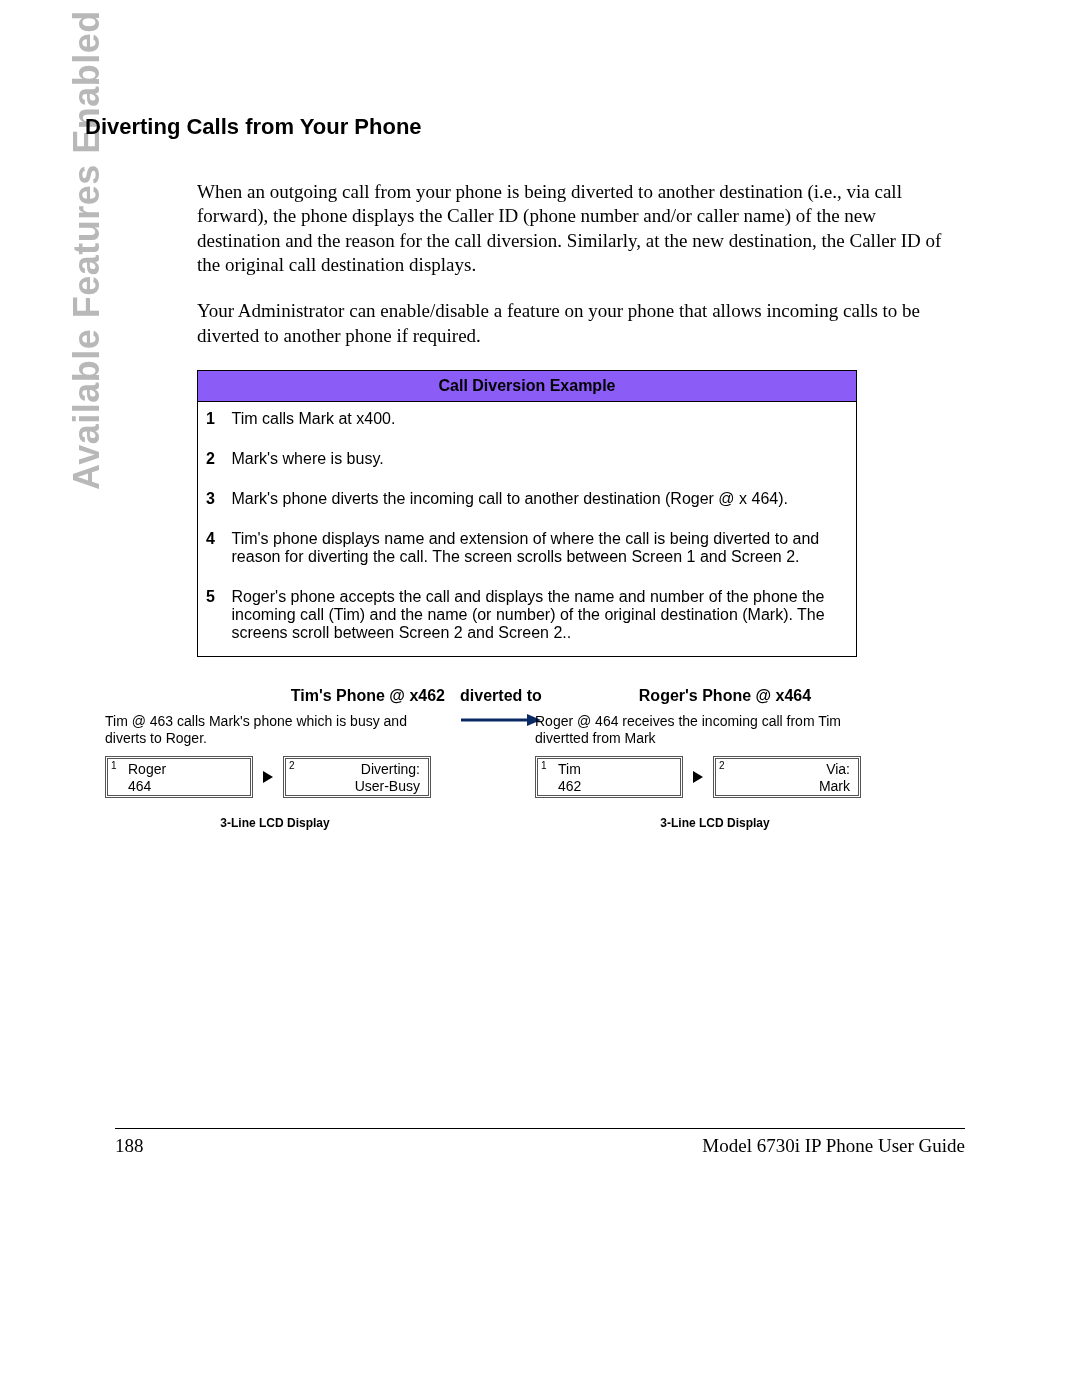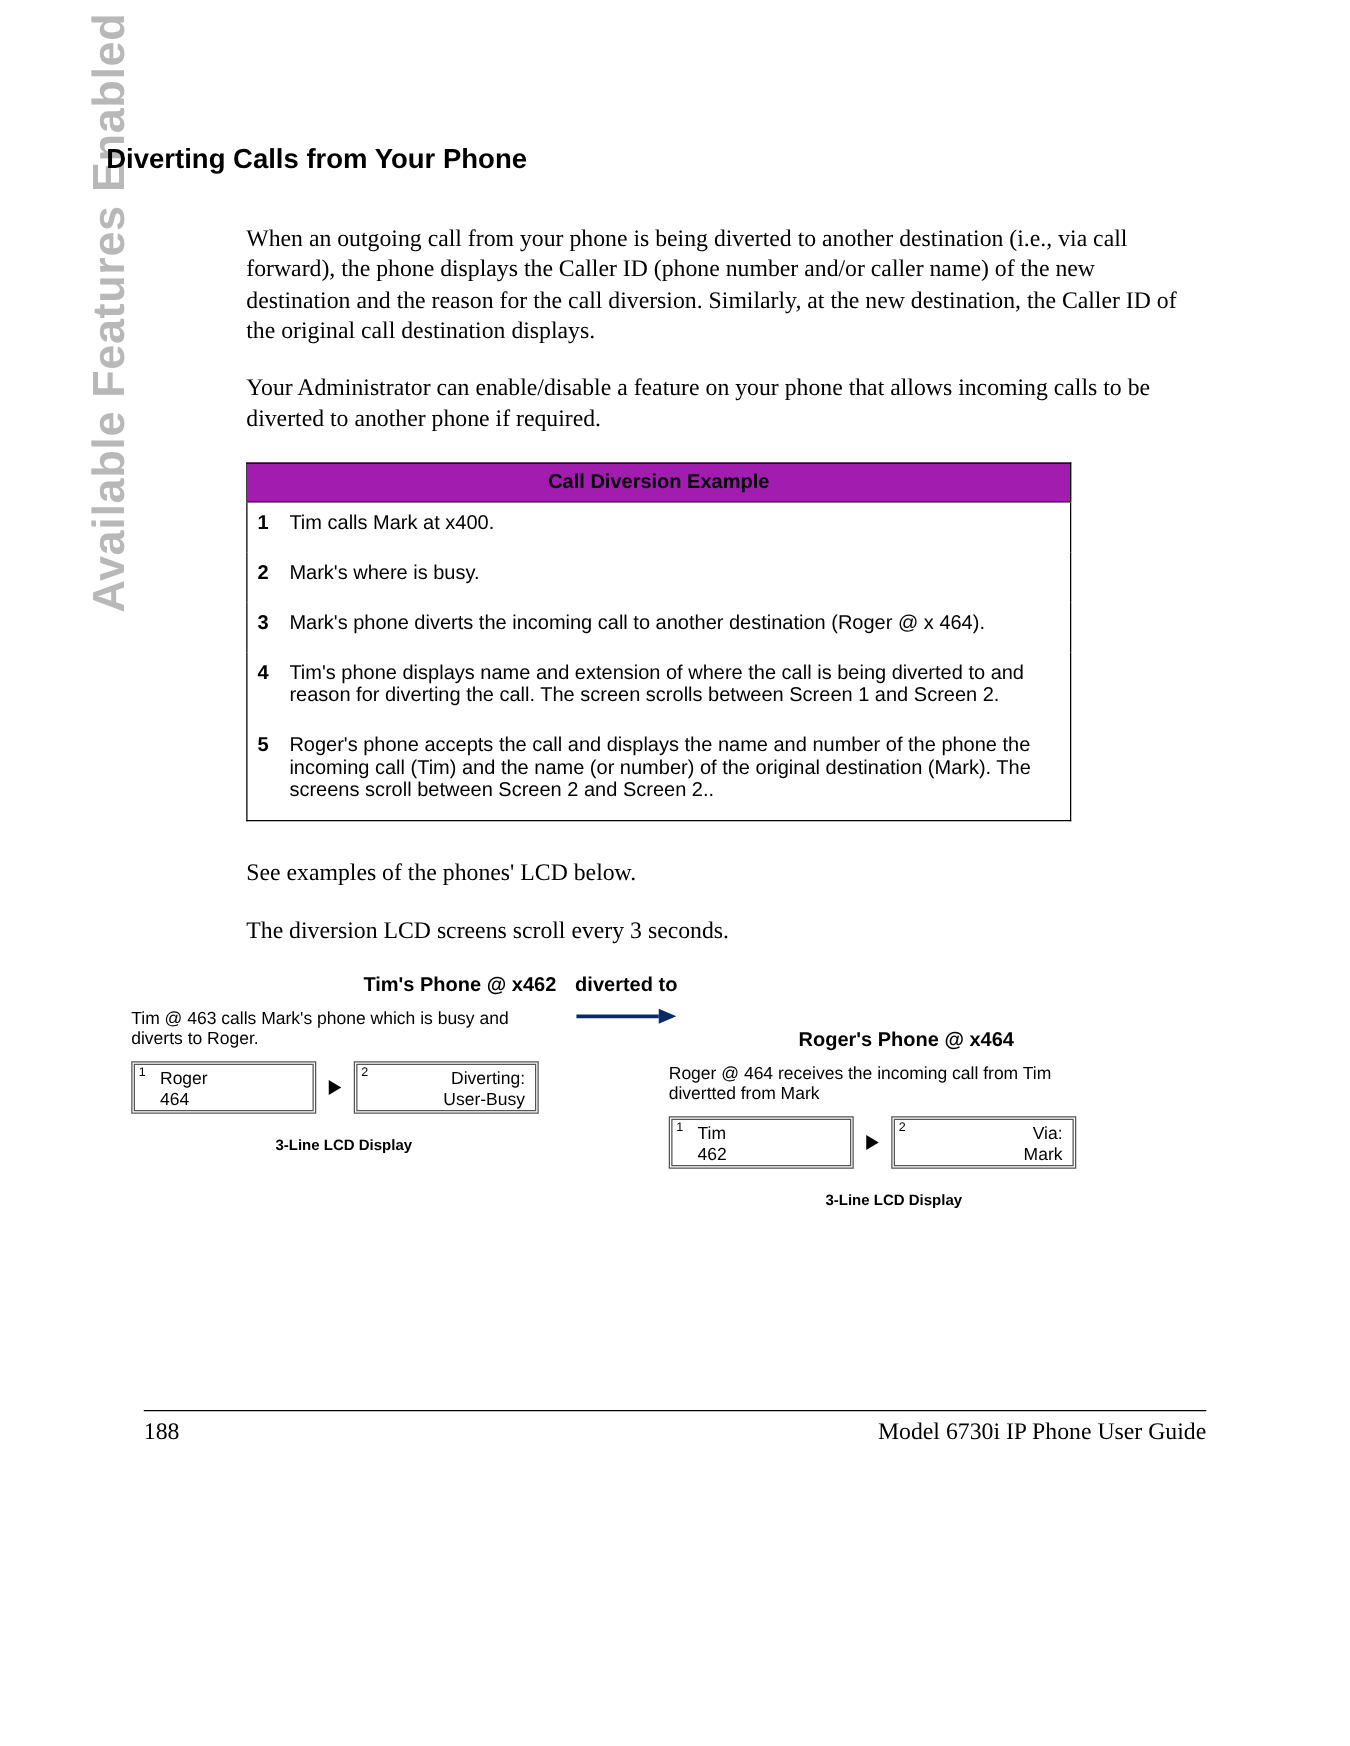--- a/index.html
+++ b/index.html
@@ -49,21 +49,21 @@
   .example-table {
     margin-left: 112px;
     width: 660px;
     border: 1px solid #000;
     border-collapse: collapse;
     font-family: Arial, Helvetica, sans-serif;
     font-size: 16px;
     margin-bottom: 30px;
   }
   .example-table th {
-    background: #a21caf;
+    background: #8b5cf6;
     font-weight: bold;
     text-align: center;
     padding: 6px 4px;
     border-bottom: 1px solid #000;
   }
   .example-table td {
     padding: 8px 8px 14px 8px;
     vertical-align: top;
   }
   .example-table td.num {
@@ -74,21 +74,21 @@
   .lcd-section {
     margin-left: 20px;
     width: 870px;
     position: relative;
     margin-top: 8px;
     height: 165px;
     font-family: Arial, Helvetica, sans-serif;
   }
   .col-left { position: absolute; left: 0; top: 0; width: 340px; }
   .col-mid  { position: absolute; left: 336px; top: 0; width: 120px; text-align: center; }
-  .col-right{ position: absolute; left: 430px; top: 0; width: 360px; margin-top: 44px; }
+  .col-right{ position: absolute; left: 430px; top: 0; width: 360px; }
   .phone-title {
     font-weight: bold;
     font-size: 16px;
     margin-bottom: 8px;
   }
   .col-left .phone-title { text-align: right; margin-left: 20px;}
   .col-right .phone-title { text-align: center; margin-left: 20px;}
   .col-mid .phone-title { }
   .phone-desc {
     font-size: 14px;
@@ -182,24 +182,20 @@
         <td class="num">4</td>
         <td>Tim's phone displays name and extension of where the call is being diverted to and reason for diverting the call. The screen scrolls between Screen 1 and Screen 2.</td>
       </tr>
       <tr>
         <td class="num">5</td>
         <td>Roger's phone accepts the call and displays the name and number of the phone the incoming call (Tim) and the name (or number) of the original destination (Mark). The screens scroll between Screen 2 and Screen 2..</td>
       </tr>
     </tbody>
   </table>
 
-  <div class="body-block">
-    <p class="para">See examples of the phones' LCD below.</p>
-    <p class="para">The diversion LCD screens scroll every 3 seconds.</p>
-  </div>
 
   <div class="lcd-section">
 
     <div class="col-left">
       <div class="phone-title">Tim's Phone @ x462</div>
       <div class="phone-desc">Tim @ 463 calls Mark's phone which is busy and diverts to Roger.</div>
       <div class="lcd-row">
         <div class="lcd">
           <span class="screen-num">1</span>
           <div class="line1">Roger</div>

